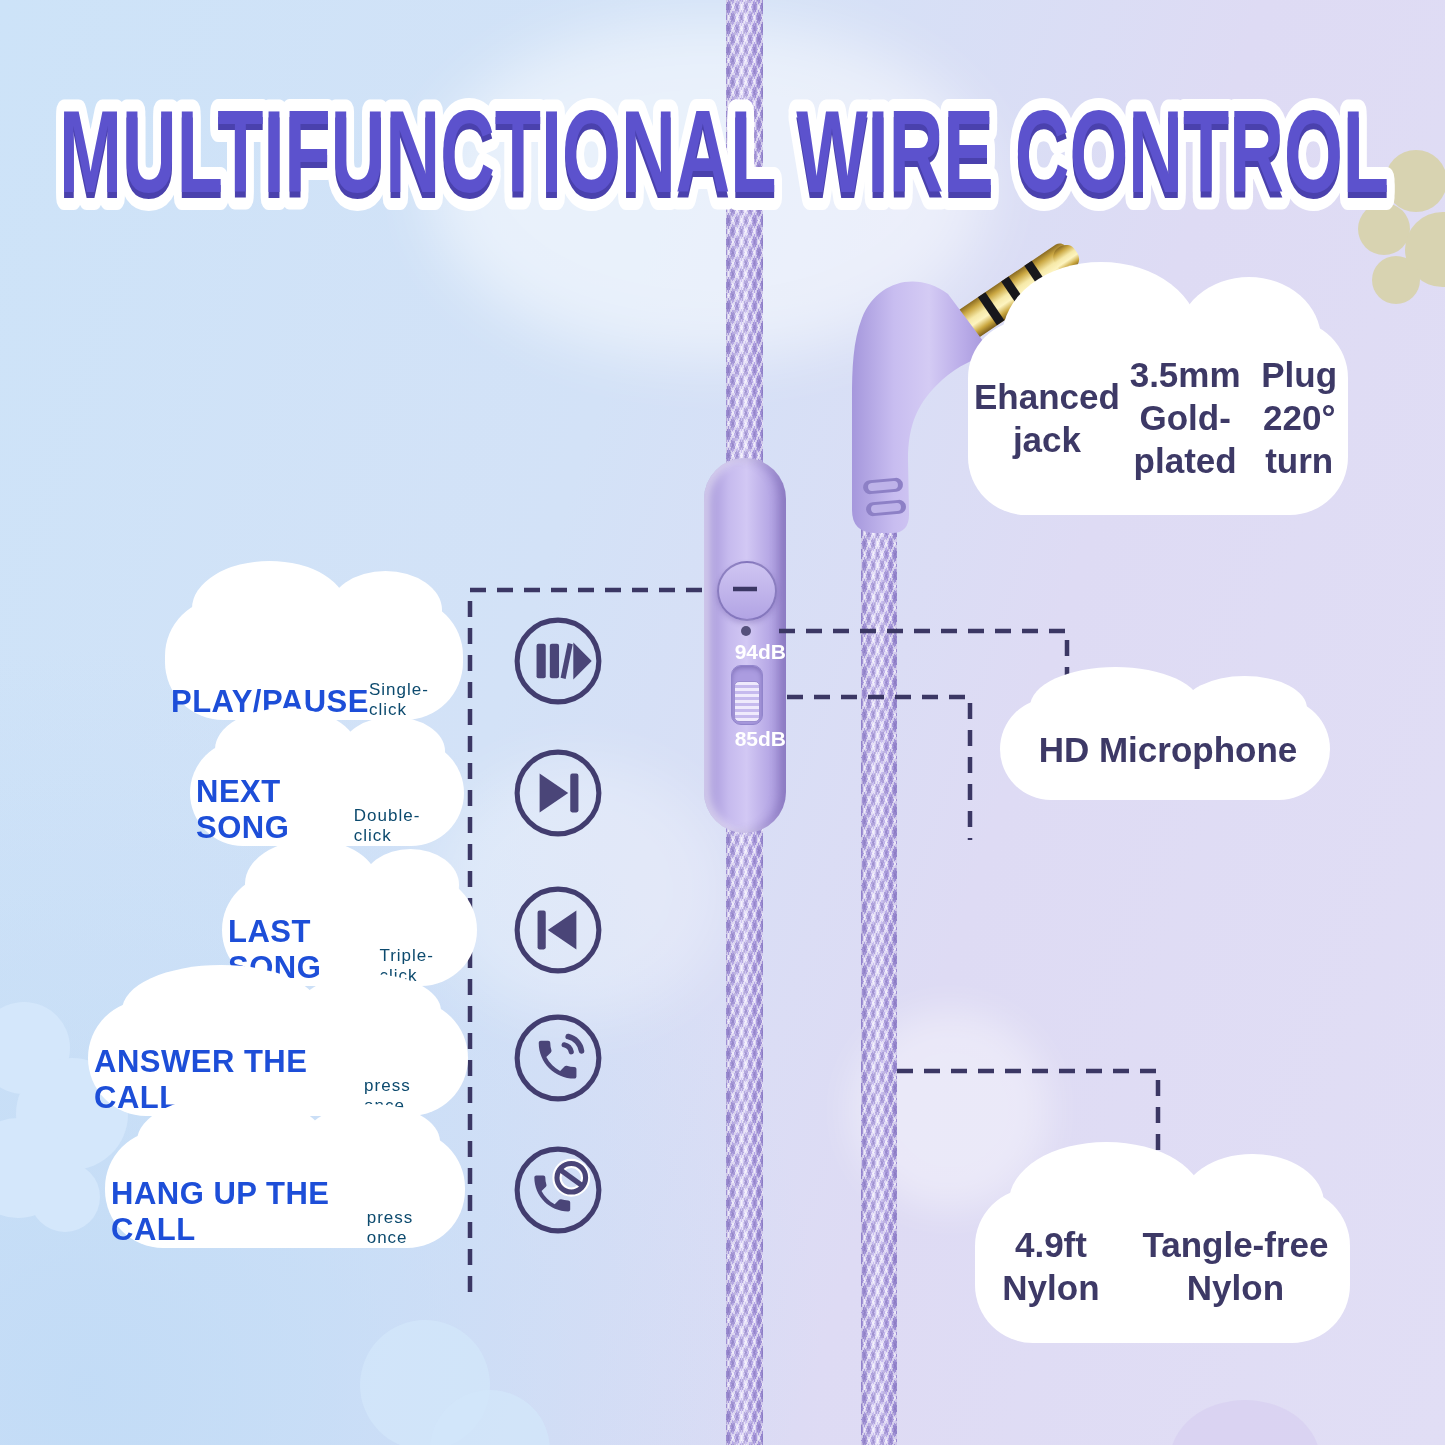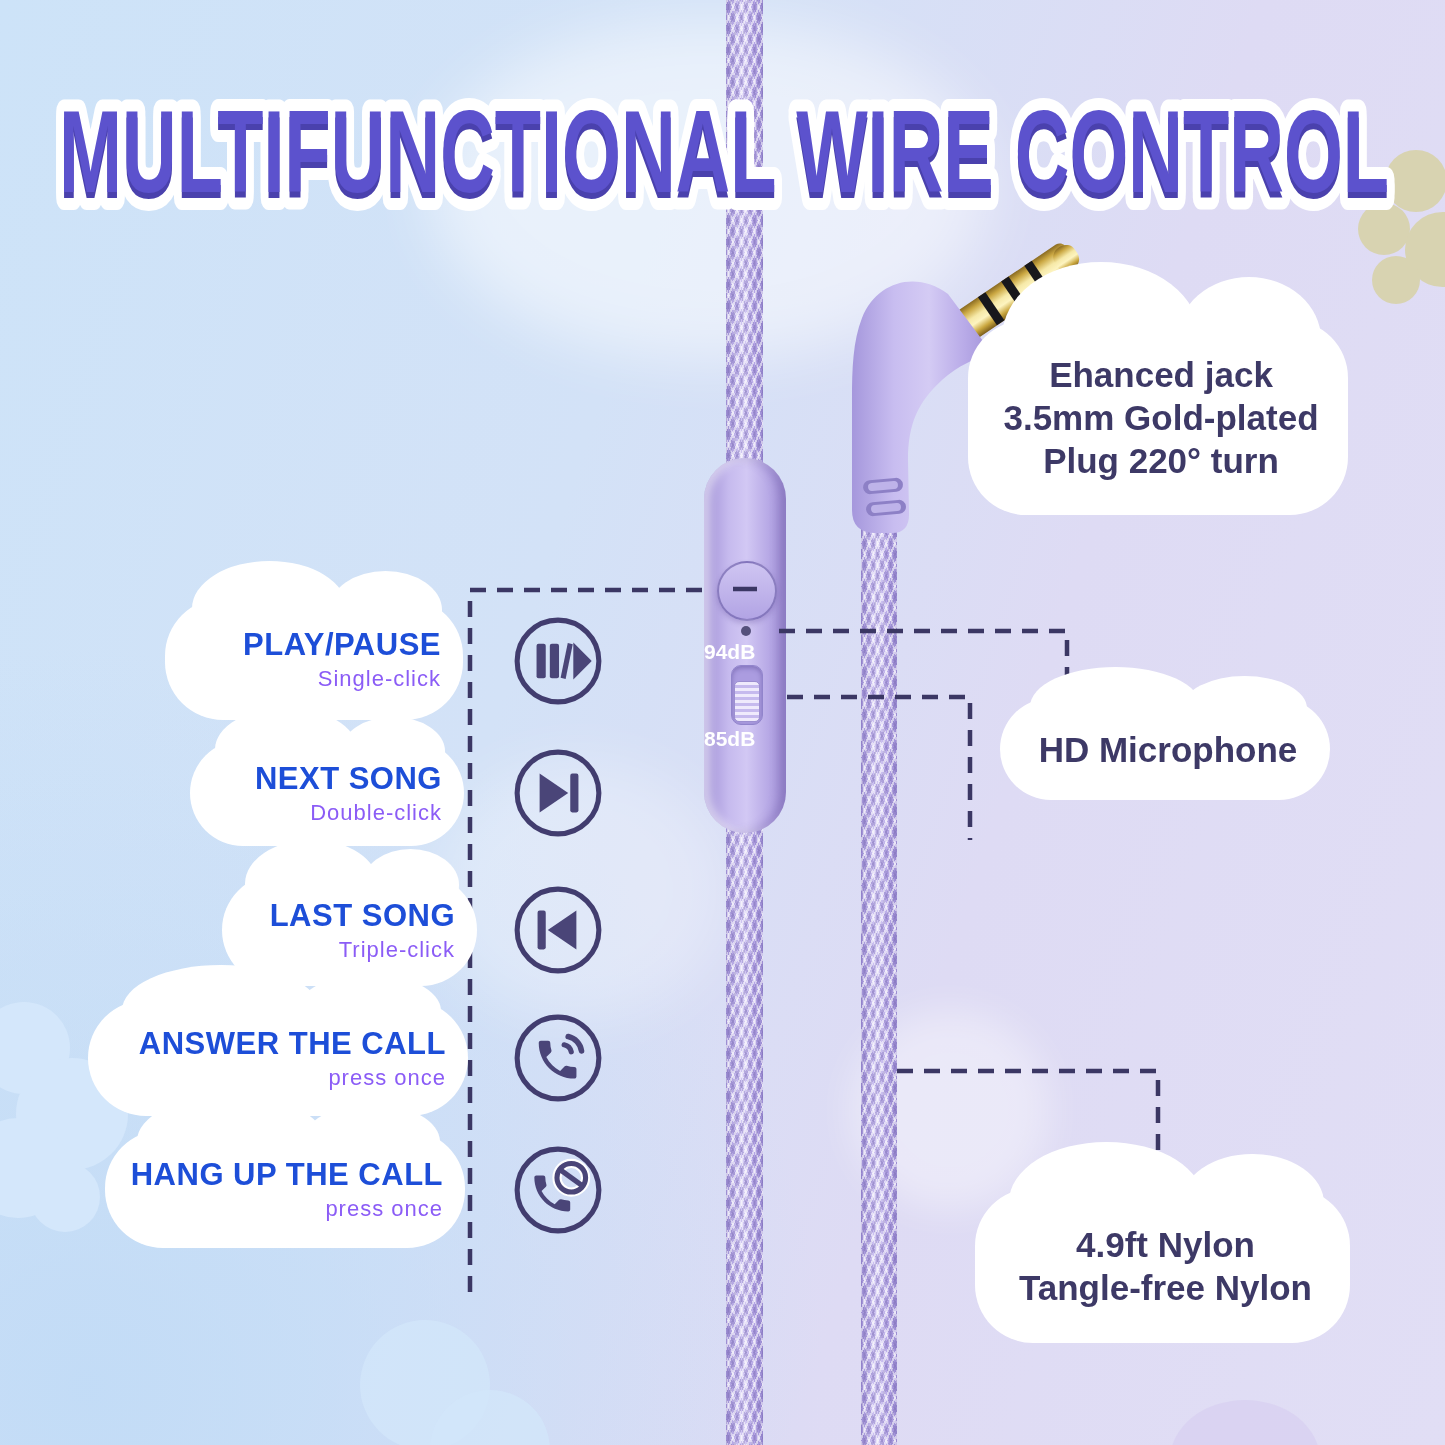--- a/index.html
+++ b/index.html
@@ -10,25 +10,25 @@
       radial-gradient(circle at 6% 96%, rgba(193,219,246,.9) 0%, rgba(193,219,246,0) 38%),
       linear-gradient(108deg,#cde3f8 0%,#d3e2f7 38%,#dedbf4 66%,#e1def5 100%);
   }
   .abs{position:absolute;}
   
   .blob{position:absolute;border-radius:50%;}
   
   .cloud{position:absolute;background:#fff;border-radius:58px;}
   .cloud::before{content:"";position:absolute;width:52%;height:78%;background:#fff;border-radius:50%;top:-30%;left:9%;}
   .cloud::after{content:"";position:absolute;width:38%;height:64%;background:#fff;border-radius:50%;top:-22%;right:7%;}
-  .cloud .inner{position:relative;z-index:2;height:100%;display:flex;flex-direction:column;justify-content:center;margin-left:6px;}
+  .cloud .inner{position:relative;z-index:2;height:100%;display:flex;flex-direction:row;justify-content:center;margin-left:6px;}
   .cloud.right-align .inner{align-items:flex-end;padding-right:22px;}
   .cloud.center .inner{align-items:center;text-align:center;}
   .lbl{font-weight:bold;font-size:31px;color:#1d4ed8;letter-spacing:.5px;}
-  .sub{font-size:22px;color:#8b5cf6;margin-top:3px;letter-spacing:1px;}
+  .sub{font-size:17px;color:#0c4a6e;margin-top:3px;letter-spacing:1px;}
   .rlabel{font-weight:bold;font-size:35px;color:#3d3966;line-height:43px;}
   
   .cable{
     position:absolute;
     background:
       repeating-linear-gradient(112deg, rgba(255,255,255,.55) 0 2px, rgba(255,255,255,0) 2px 4px, rgba(122,106,180,.32) 4px 6px, rgba(255,255,255,0) 6px 8px),
       repeating-linear-gradient(68deg, rgba(255,255,255,.5) 0 2px, rgba(255,255,255,0) 2px 4px, rgba(122,106,180,.32) 4px 6px, rgba(255,255,255,0) 6px 8px),
       linear-gradient(90deg,#9b8cd2 0%,#c7bcee 30%,#d3caf3 50%,#b6a7e6 75%,#9b8cd2 100%);
   }
   
@@ -38,21 +38,21 @@
     box-shadow:inset -7px 0 10px rgba(92,72,152,.30), inset 6px 0 8px rgba(255,255,255,.55);
     z-index:1;
   }
   .remote .btn{
     position:absolute;left:13px;top:103px;width:56px;height:56px;border-radius:50%;
     background:linear-gradient(180deg,#cfc5f2,#b2a4e4);
     border:2px solid rgba(108,94,168,.65);
     box-shadow:0 3px 5px rgba(92,72,152,.28);
   }
   .remote .mic-dot{position:absolute;left:37px;top:168px;width:10px;height:10px;border-radius:50%;background:#55507c;}
-  .remote .db{position:absolute;width:100%;text-align:left;color:#fff;font-weight:bold;font-size:21px;}
+  .remote .db{position:absolute;width:100%;text-align:right;color:#fff;font-weight:bold;font-size:21px;}
   .remote .slider{
     position:absolute;left:27px;top:207px;width:30px;height:58px;border-radius:10px;
     background:#ab9ce0;border:1px solid #9184cc;
     box-shadow:inset 0 2px 5px rgba(80,64,140,.45);
   }
   .remote .knob{
     position:absolute;left:2px;top:15px;width:24px;height:39px;border-radius:5px;
     background:repeating-linear-gradient(180deg,#efeafc 0 3px,#c6baee 3px 6px);
     border:1px solid #9c8fd0;
   }

